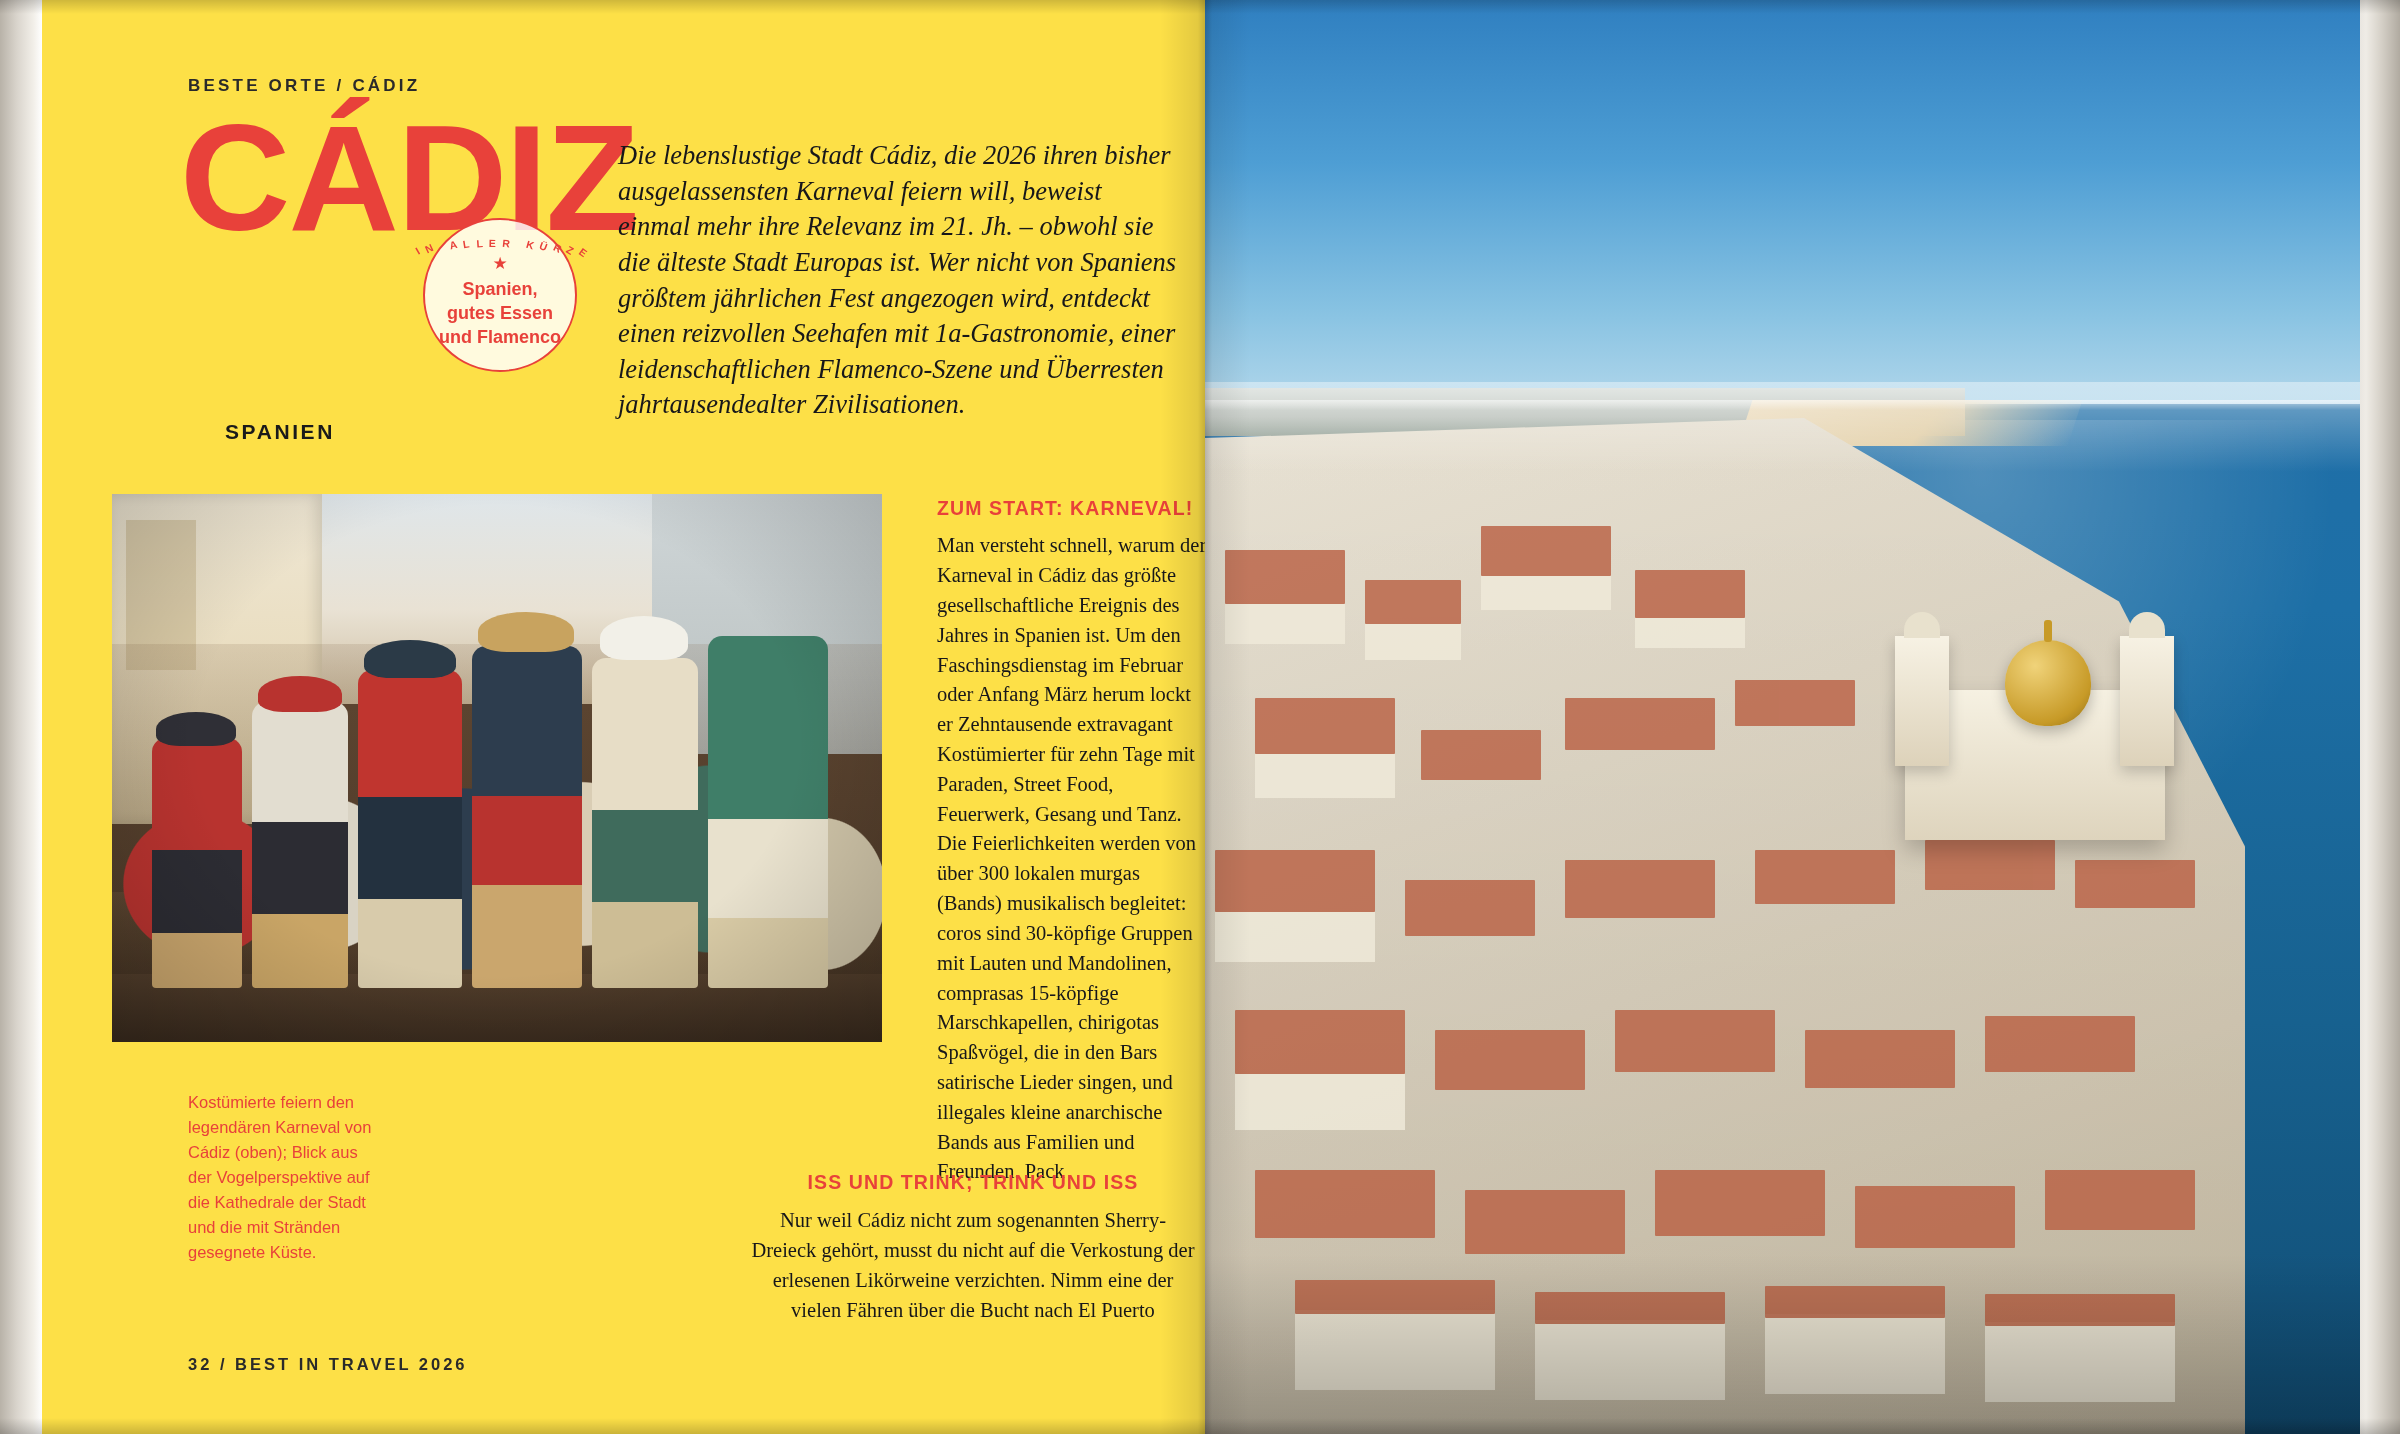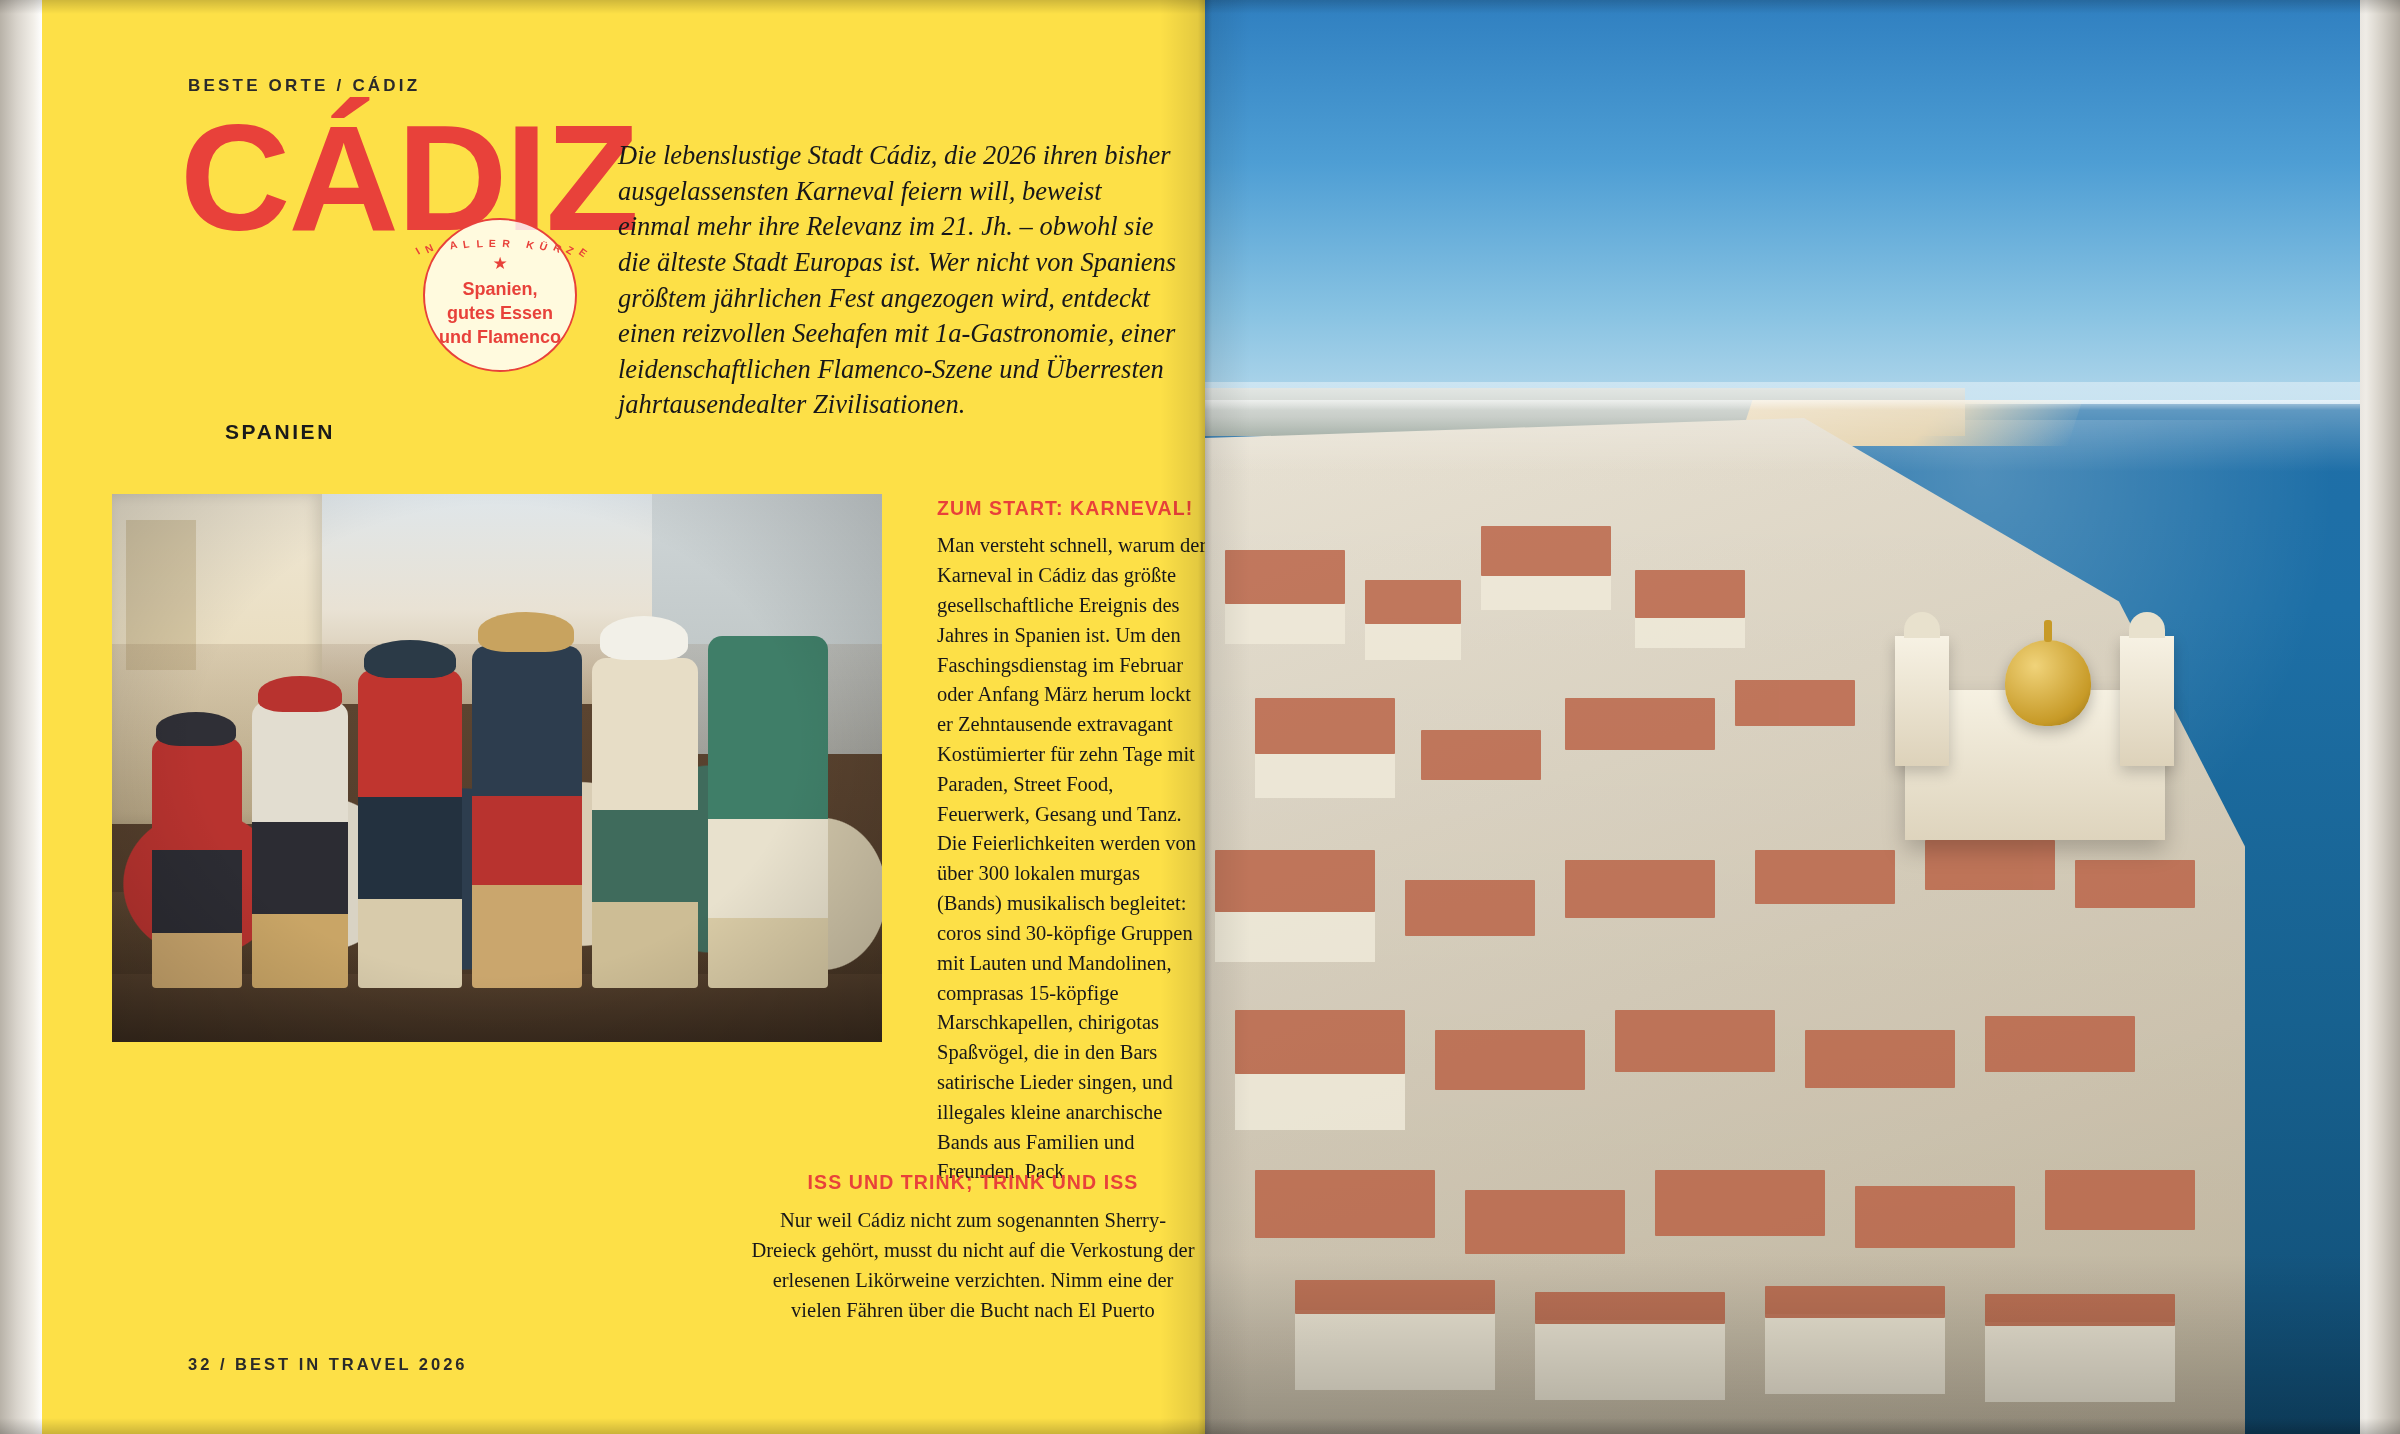--- a/index.html
+++ b/index.html
@@ -425,20 +425,21 @@
       <div class="figure" style="left:596px; width:120px; height:352px; background:linear-gradient(to bottom,#3f7e68 0 52%,#e8e1cd 52% 80%,#d9cba6 80% 100%);"></div>
 
       <div class="hat" style="left:44px;  bottom:296px; width:80px; height:34px; background:#2f2f36;"></div>
       <div class="hat" style="left:146px; bottom:330px; width:84px; height:36px; background:#b8332f;"></div>
       <div class="hat" style="left:252px; bottom:364px; width:92px; height:38px; background:#2b3a47;"></div>
       <div class="hat" style="left:366px; bottom:390px; width:96px; height:40px; background:#c8a35f;"></div>
       <div class="hat" style="left:488px; bottom:382px; width:88px; height:44px; background:#f2f0e8;"></div>
       <div class="vig"></div>
     </div>
 
+    <div class="caption">Kostümierte feiern den legendären Karneval von Cádiz (oben); Blick aus der Vogelperspektive auf die Kathedrale der Stadt und die mit Stränden gesegnete Küste.</div>
 
     <div class="body-col-1">
       <div class="col-head">ZUM START: KARNEVAL!</div>
       <div>Man versteht schnell, warum der Karneval in Cádiz das größte gesellschaftliche Ereignis des Jahres in Spanien ist. Um den Faschingsdienstag im Februar oder Anfang März herum lockt er Zehntausende extravagant Kostümierter für zehn Tage mit Paraden, Street Food, Feuerwerk, Gesang und Tanz. Die Feierlichkeiten werden von über 300 lokalen murgas (Bands) musikalisch begleitet: coros sind 30-köpfige Gruppen mit Lauten und Mandolinen, comprasas 15-köpfige Marschkapellen, chirigotas Spaßvögel, die in den Bars satirische Lieder singen, und illegales kleine anarchische Bands aus Familien und Freunden. Pack</div>
     </div>
 
 
     <div class="body-wide2">
       <div class="col-head">ISS UND TRINK; TRINK UND ISS</div>
       <div>Nur weil Cádiz nicht zum sogenannten Sherry-Dreieck gehört, musst du nicht auf die Verkostung der erlesenen Likörweine verzichten. Nimm eine der vielen Fähren über die Bucht nach El Puerto</div>

